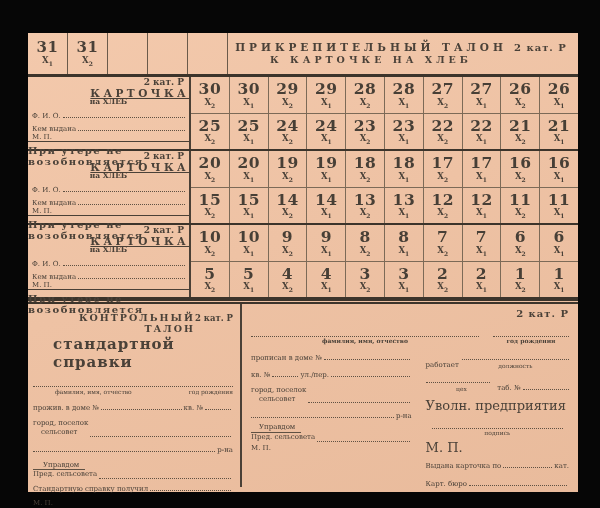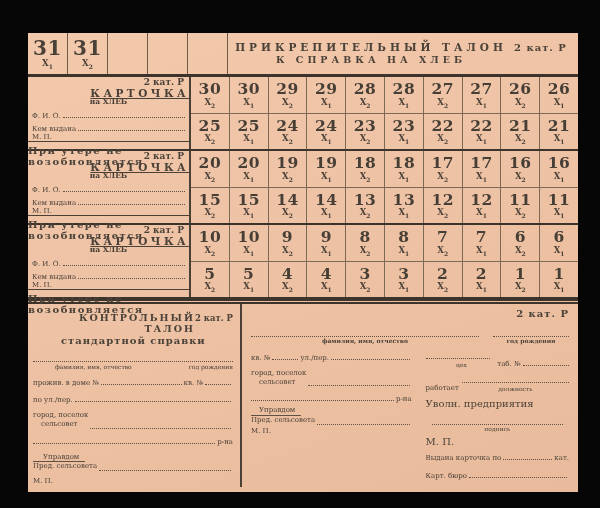--- a/index.html
+++ b/index.html
@@ -10,21 +10,21 @@
   }
   .card{
     position:absolute;left:28px;top:33px;width:550px;height:459px;
     background:linear-gradient(160deg,#f3c9ac 0%, #eec2a4 45%, #e9bb9c 100%);
     color:var(--ink,#4a4138);
     box-sizing:border-box;
   }
   
   .hstrip{display:flex;height:41px;border-bottom:3px solid #3c342b;align-items:stretch;}
   .stub{width:39px;border-right:1px solid #6a5a4a;display:flex;flex-direction:column;align-items:center;justify-content:center;line-height:1;}
-  .stub-num{font-weight:bold;font-size:20px;letter-spacing:0.5px;}
+  .stub-num{font-weight:bold;font-size:15px;letter-spacing:0.5px;}
   .stub-x{font-weight:bold;font-size:8.5px;margin-top:1px;}
   .stub-x sub{font-size:6px;}
   .htitle{flex:1;text-align:center;padding-top:7px;line-height:1.35;}
   .ht1{font-weight:bold;font-size:10.5px;letter-spacing:4px;}
   .ht2{font-weight:bold;font-size:9.5px;letter-spacing:4px;}
   .hcat{width:64px;font-weight:bold;font-size:10px;padding-top:9px;letter-spacing:1px;}
   
   .band{display:flex;height:72px;border-bottom:2px solid #3c342b;}
   .band:last-of-type{border-bottom:none;}
   .ration{width:163px;border-right:2px solid #4a4036;display:flex;flex-direction:column;box-sizing:border-box;padding-top:1px;}
@@ -45,21 +45,21 @@
   .cell .num{font-weight:bold;font-size:15.5px;letter-spacing:0.5px;color:#473f36;}
   .cell .xsub{font-weight:bold;font-size:8.5px;margin-top:1px;}
   .cell .xsub sub{font-size:6px;}
   
   .bottom{display:flex;height:183px;border-top:5px double #3c342b;box-sizing:content-box;}
   .b-left{width:214px;border-right:2px solid #4a4036;box-sizing:border-box;padding:8px 7px 0 5px;}
   .b-right{flex:1;padding:2px 9px 0 9px;display:flex;flex-direction:column;}
   .ct-head{display:flex;align-items:baseline;}
   .ct-title{flex:1;text-align:right;font-weight:bold;font-size:9.5px;letter-spacing:2px;padding-left:14px;}
   .cat-sm{font-weight:bold;font-size:8.5px;white-space:nowrap;}
-  .ct-sub{font-weight:bold;font-size:10px;letter-spacing:1px;margin:1px 0 0 28px;}
+  .ct-sub{font-weight:bold;font-size:15px;letter-spacing:1px;margin:1px 0 0 20px;}
   .dotline{border-bottom:1px dotted #5f5143;height:9px;}
   .caps{display:flex;justify-content:space-between;font-size:6px;line-height:1.2;margin-top:1px;}
   .caps .c1{padding-left:22px;}
   .f{display:flex;align-items:baseline;font-size:7px;line-height:1;margin-top:7px;}
   .f .d{flex:1;margin:0 2px;}
   .f .d.short{flex:0 0 26px;}
   .stack{display:flex;flex-direction:column;font-size:7px;line-height:1.25;}
   .stack .t{align-self:flex-start;}
   .stack .t.ul{border-bottom:1px solid #5f5143;padding-right:6px;}
   .mp{font-size:7px;margin-top:6px;}
@@ -68,21 +68,21 @@
   .nameline{display:flex;margin-top:8px;}
   .nl-a{flex:2.4;margin-right:14px;}
   .nl-b{flex:0.8;}
   .capc{text-align:center;font-size:6px;font-weight:bold;line-height:1.3;}
   .cols{display:flex;flex:1;}
   .colA{flex:1.12;padding-right:10px;}
   .colB{flex:1;padding-left:4px;}
   .cap-under{font-size:6px;text-align:center;line-height:1.2;}
   .f2{display:flex;align-items:flex-end;margin-top:6px;font-size:7px;}
   .f2 .half{flex:1;}
-  .plain{font-size:10px;margin-top:6px;}
+  .plain{font-size:13px;margin-top:6px;}
 </style>
 </head>
 <body style="background: rgb(6, 6, 6);">
 
 <div class="card" style="--ink: #4a4138; color: rgb(74, 65, 56);">
 
   <div class="hstrip">
     <div style="display:flex;">
         <div class="stub">
           <span class="stub-num">31</span>
@@ -91,21 +91,21 @@
         <div class="stub">
           <span class="stub-num">31</span>
           <span class="stub-x">X<sub>2</sub></span>
         </div>
         <div class="stub"></div>
         <div class="stub"></div>
         <div class="stub"></div>
       </div>
     <div class="htitle">
       <div class="ht1">ПРИКРЕПИТЕЛЬНЫЙ ТАЛОН</div>
-      <div class="ht2">К СПРАВКА НА ХЛЕБ</div>
+      <div class="ht2">К КАРТОЧКЕ НА ХЛЕБ</div>
     </div>
     <div class="hcat">2 кат. Р</div>
   </div>
 
   <div class="band">
     <div class="ration">
       <div class="r-cat">2 кат. Р</div>
       <div class="r-title">КАРТОЧКА</div>
       <div class="r-sub">на ХЛЕБ</div>
       <div class="r-line">
@@ -427,60 +427,64 @@
       <div class="caps">
         <span class="c1">фамилия, имя, отчество</span>
         <span>год рождения</span>
       </div>
       <div class="f">
         <span>прожив. в доме №</span>
           <span class="d"></span>
         <span>кв. №</span>
           <span class="d short"></span>
       </div>
-      <div class="f">
-        <span>по ул./пер.</span>
-          <span class="d"></span>
-      </div>
       <div class="f" style="align-items:flex-end;">
         <span class="stack">
           <span class="t">город, поселок</span>
           <span class="t" style="padding-left:8px;">сельсовет</span>
         </span>
         <span class="d"></span>
       </div>
       <div class="f">
         <span class="d" style="margin-left:0;"></span>
         <span>р-на</span>
       </div>
       <div class="f" style="align-items:flex-end;">
         <span class="stack">
           <span class="t ul" style="padding-left:10px;">Управдом</span>
           <span class="t">Пред. сельсовета</span>
         </span>
         <span class="d"></span>
       </div>
+      <div class="f" style="margin-top:4px;">
+        <span>Стандартную справку получил</span>
+          <span class="d"></span>
+      </div>
       <div class="mp">М. П.</div>
     </div>
 
     <div class="b-right">
       <div class="sp-cat">2 кат. Р</div>
       <div class="nameline">
         <div class="nl-a">
           <div class="dotline"></div>
           <div class="capc">фамилия, имя, отчество</div>
         </div>
         <div class="nl-b">
           <div class="dotline"></div>
           <div class="capc">год рождения</div>
         </div>
       </div>
       <div class="cols">
         <div class="colA">
           <div class="f">
+              <span>прописан в доме №</span>
+              <span class="d"></span>
+            </div>
+          <div class="f">
             <span>кв. №</span>
               <span class="d short"></span>
             <span>ул./пер.</span>
               <span class="d"></span>
           </div>
           <div class="f" style="align-items:flex-end;">
             <span class="stack">
               <span class="t">город, поселок</span>
               <span class="t" style="padding-left:8px;">сельсовет</span>
             </span>
@@ -494,37 +498,37 @@
             <span class="stack">
               <span class="t ul" style="padding-left:8px;">Управдом</span>
               <span class="t">Пред. сельсовета</span>
             </span>
             <span class="d"></span>
           </div>
           <div class="mp" style="margin-top:2px;">М. П.</div>
         </div>
 
         <div class="colB">
+          <div class="f2" style="margin-top:7px;">
+            <span>работает</span>
+            <span class="half" style="margin-left:3px;">
+              <span class="d" style="width:100%;"></span>
+              <div class="cap-under">должность</div>
+            </span>
+          </div>
           <div class="f2">
             <span class="half">
               <span class="d" style="width:90%;"></span>
               <div class="cap-under">цех</div>
             </span>
             <span class="half" style="display:flex;align-items:baseline;">
               <span>таб. №</span>
               <span class="d" style="flex:1;margin-left:2px;"></span>
             </span>
           </div>
-          <div class="f2" style="margin-top:7px;">
-            <span>работает</span>
-            <span class="half" style="margin-left:3px;">
-              <span class="d" style="width:100%;"></span>
-              <div class="cap-under">должность</div>
-            </span>
-          </div>
           <div class="plain">Уволн. предприятия</div>
           <div style="margin-top:9px;padding:0 6px;">
             <div class="dotline" style="height:6px;"></div>
             <div class="cap-under">подпись</div>
           </div>
           <div class="plain" style="margin-top:4px;">М. П.</div>
           <div class="f" style="margin-top:5px;">
             <span>Выдана карточка по</span>
             <span class="d"></span>
             <span>кат.</span>

